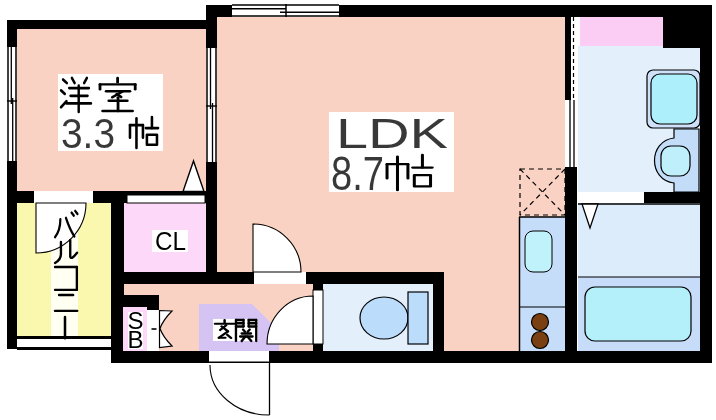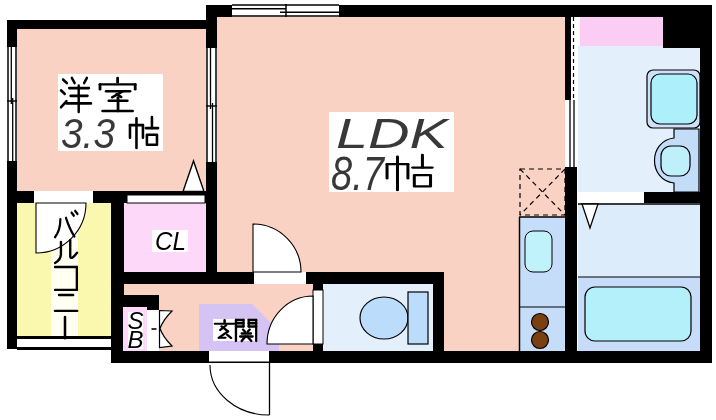--- a/index.html
+++ b/index.html
@@ -1,15 +1,15 @@
 <!DOCTYPE html>
 <html><head><meta charset="utf-8">
 <style>
 html,body{margin:0;padding:0;background:#fff;}
-#plan{position:relative;width:584px;height:420px;font-style:italic;}
+#plan{position:relative;width:584px;height:420px;}
 </style></head>
 <body>
 <div id="plan">
 <svg width="716" height="420" viewBox="0 0 716 420">
 <rect x="17" y="29" width="189" height="162" fill="#fad2c3"></rect>
 <rect x="217" y="17" width="349" height="335" fill="#fad2c3"></rect>
 <rect x="124" y="283" width="189" height="69" fill="#fad2c3"></rect>
 <rect x="17" y="203" width="94" height="133" fill="#faf7ae"></rect>
 <rect x="51" y="205" width="27" height="131" fill="#fffff2"></rect>
 <rect x="17" y="336" width="94" height="3" fill="#000000"></rect>

